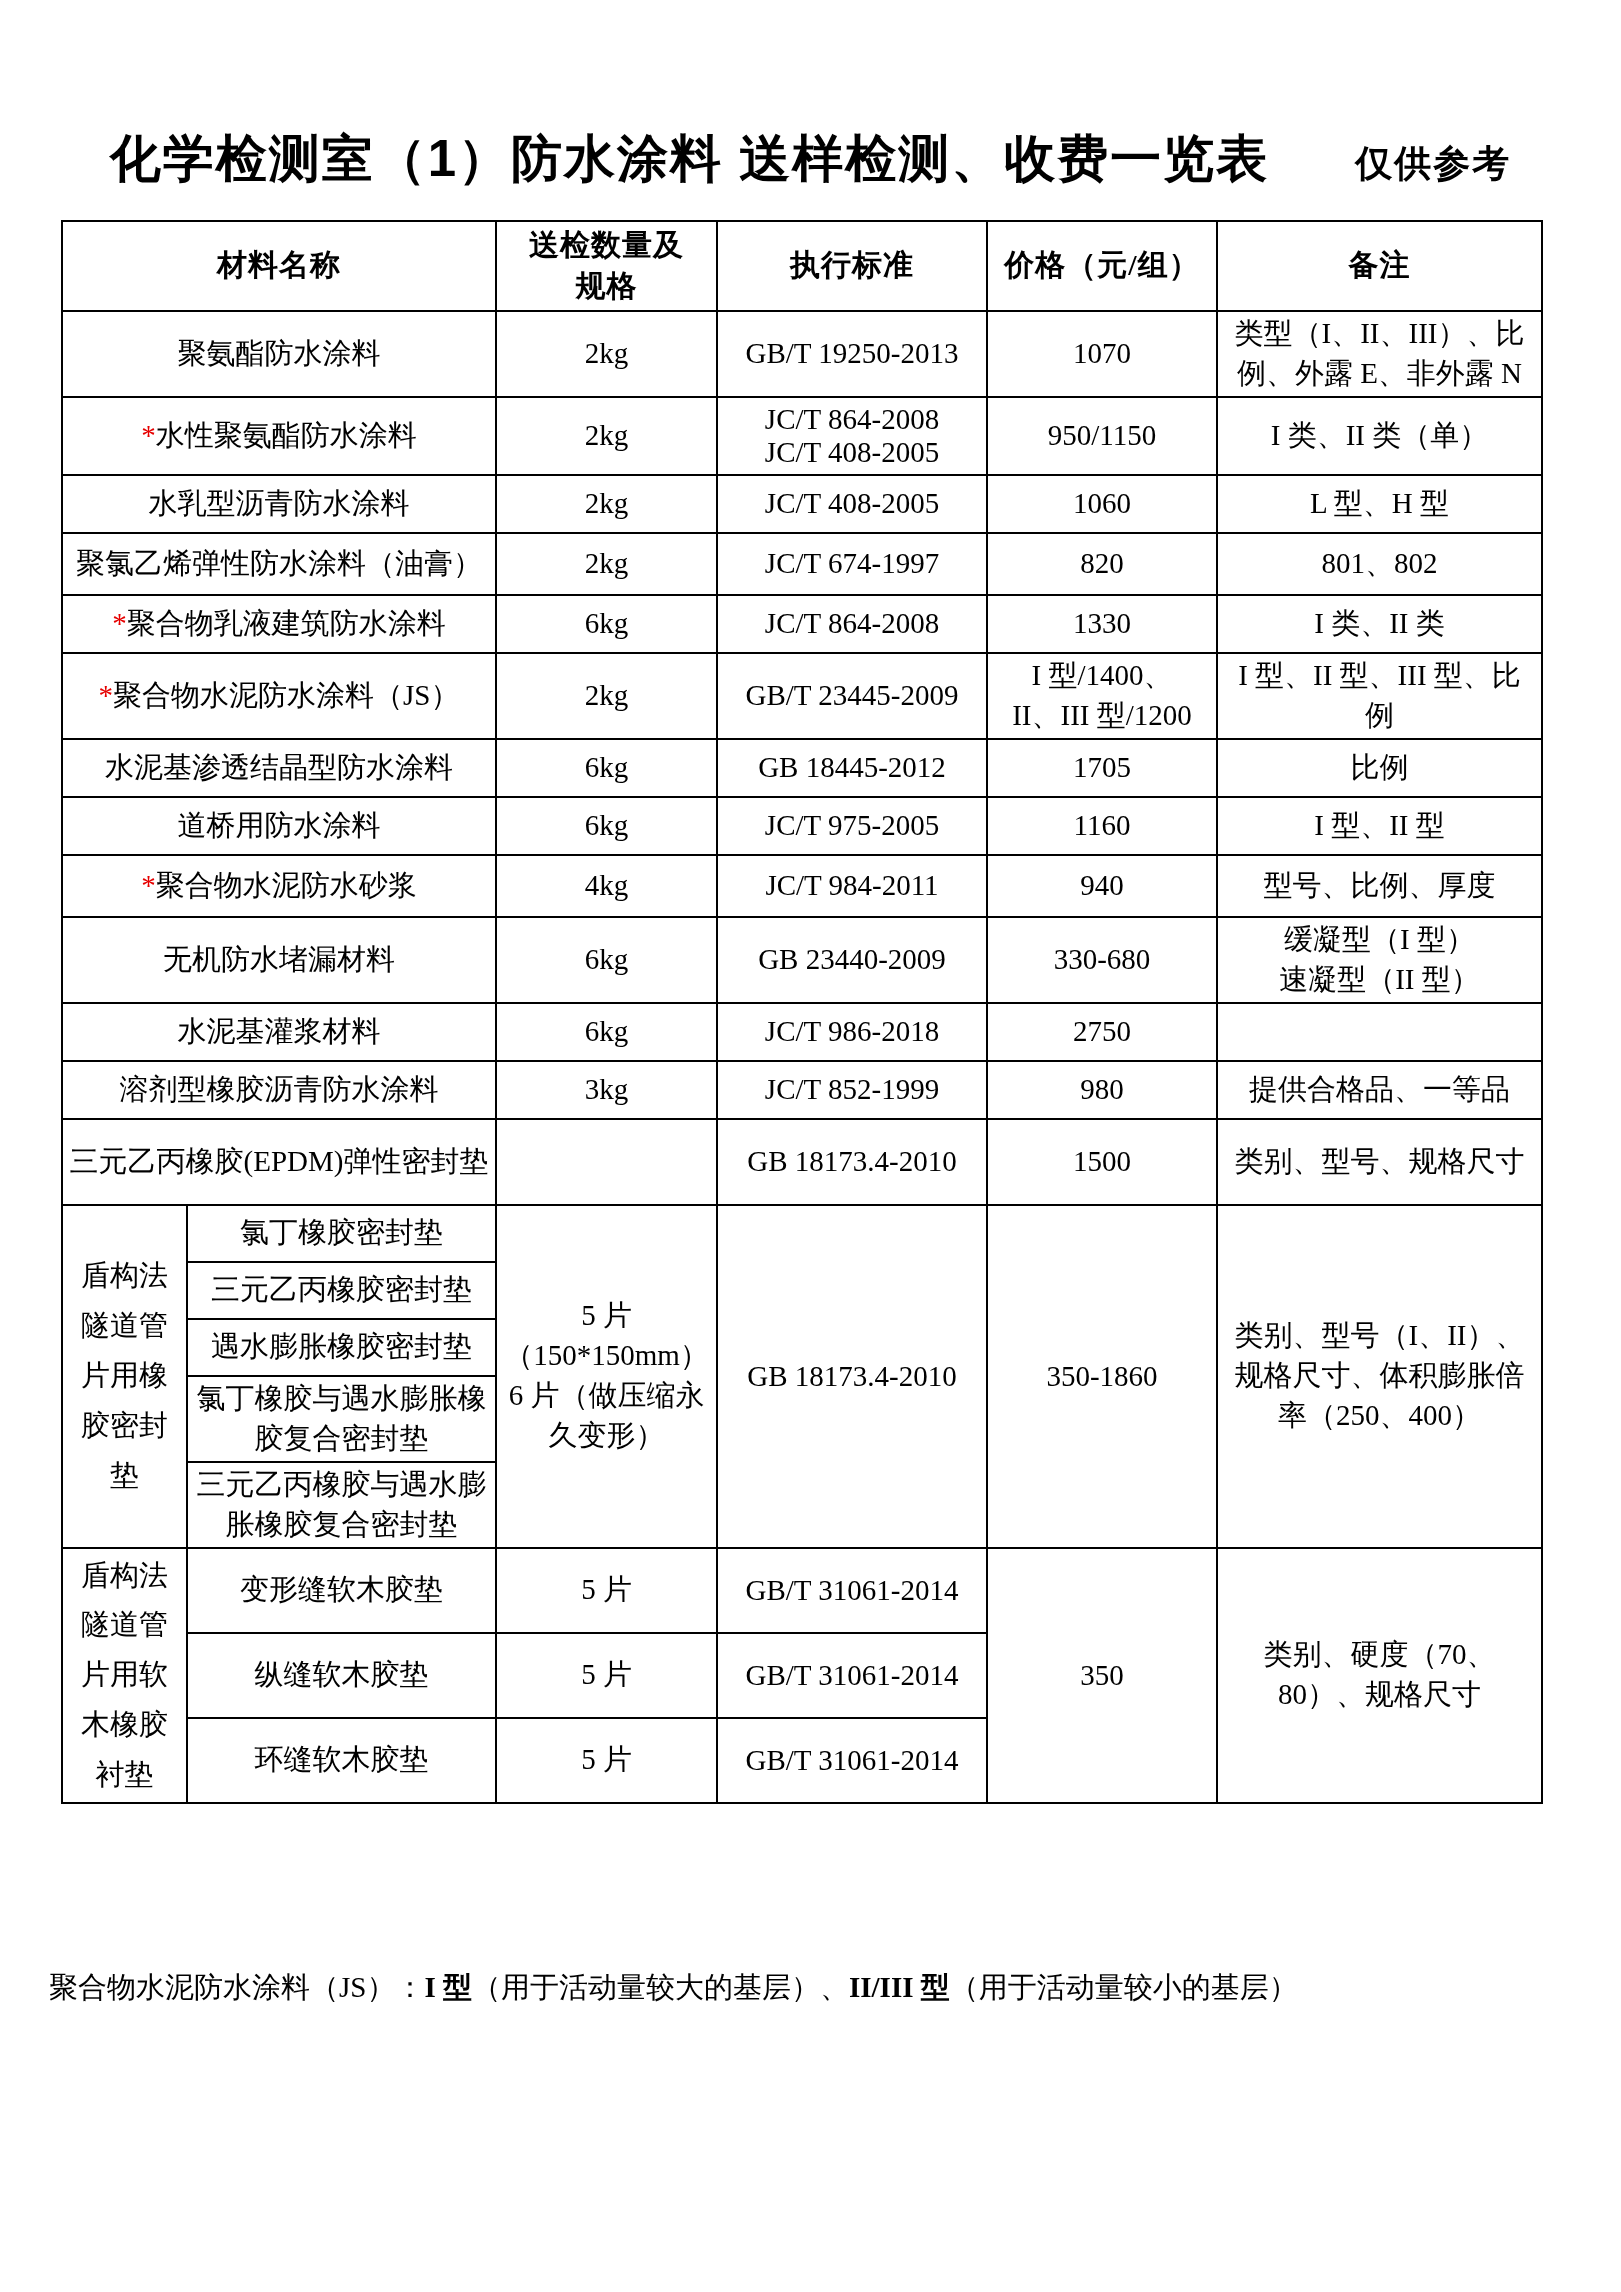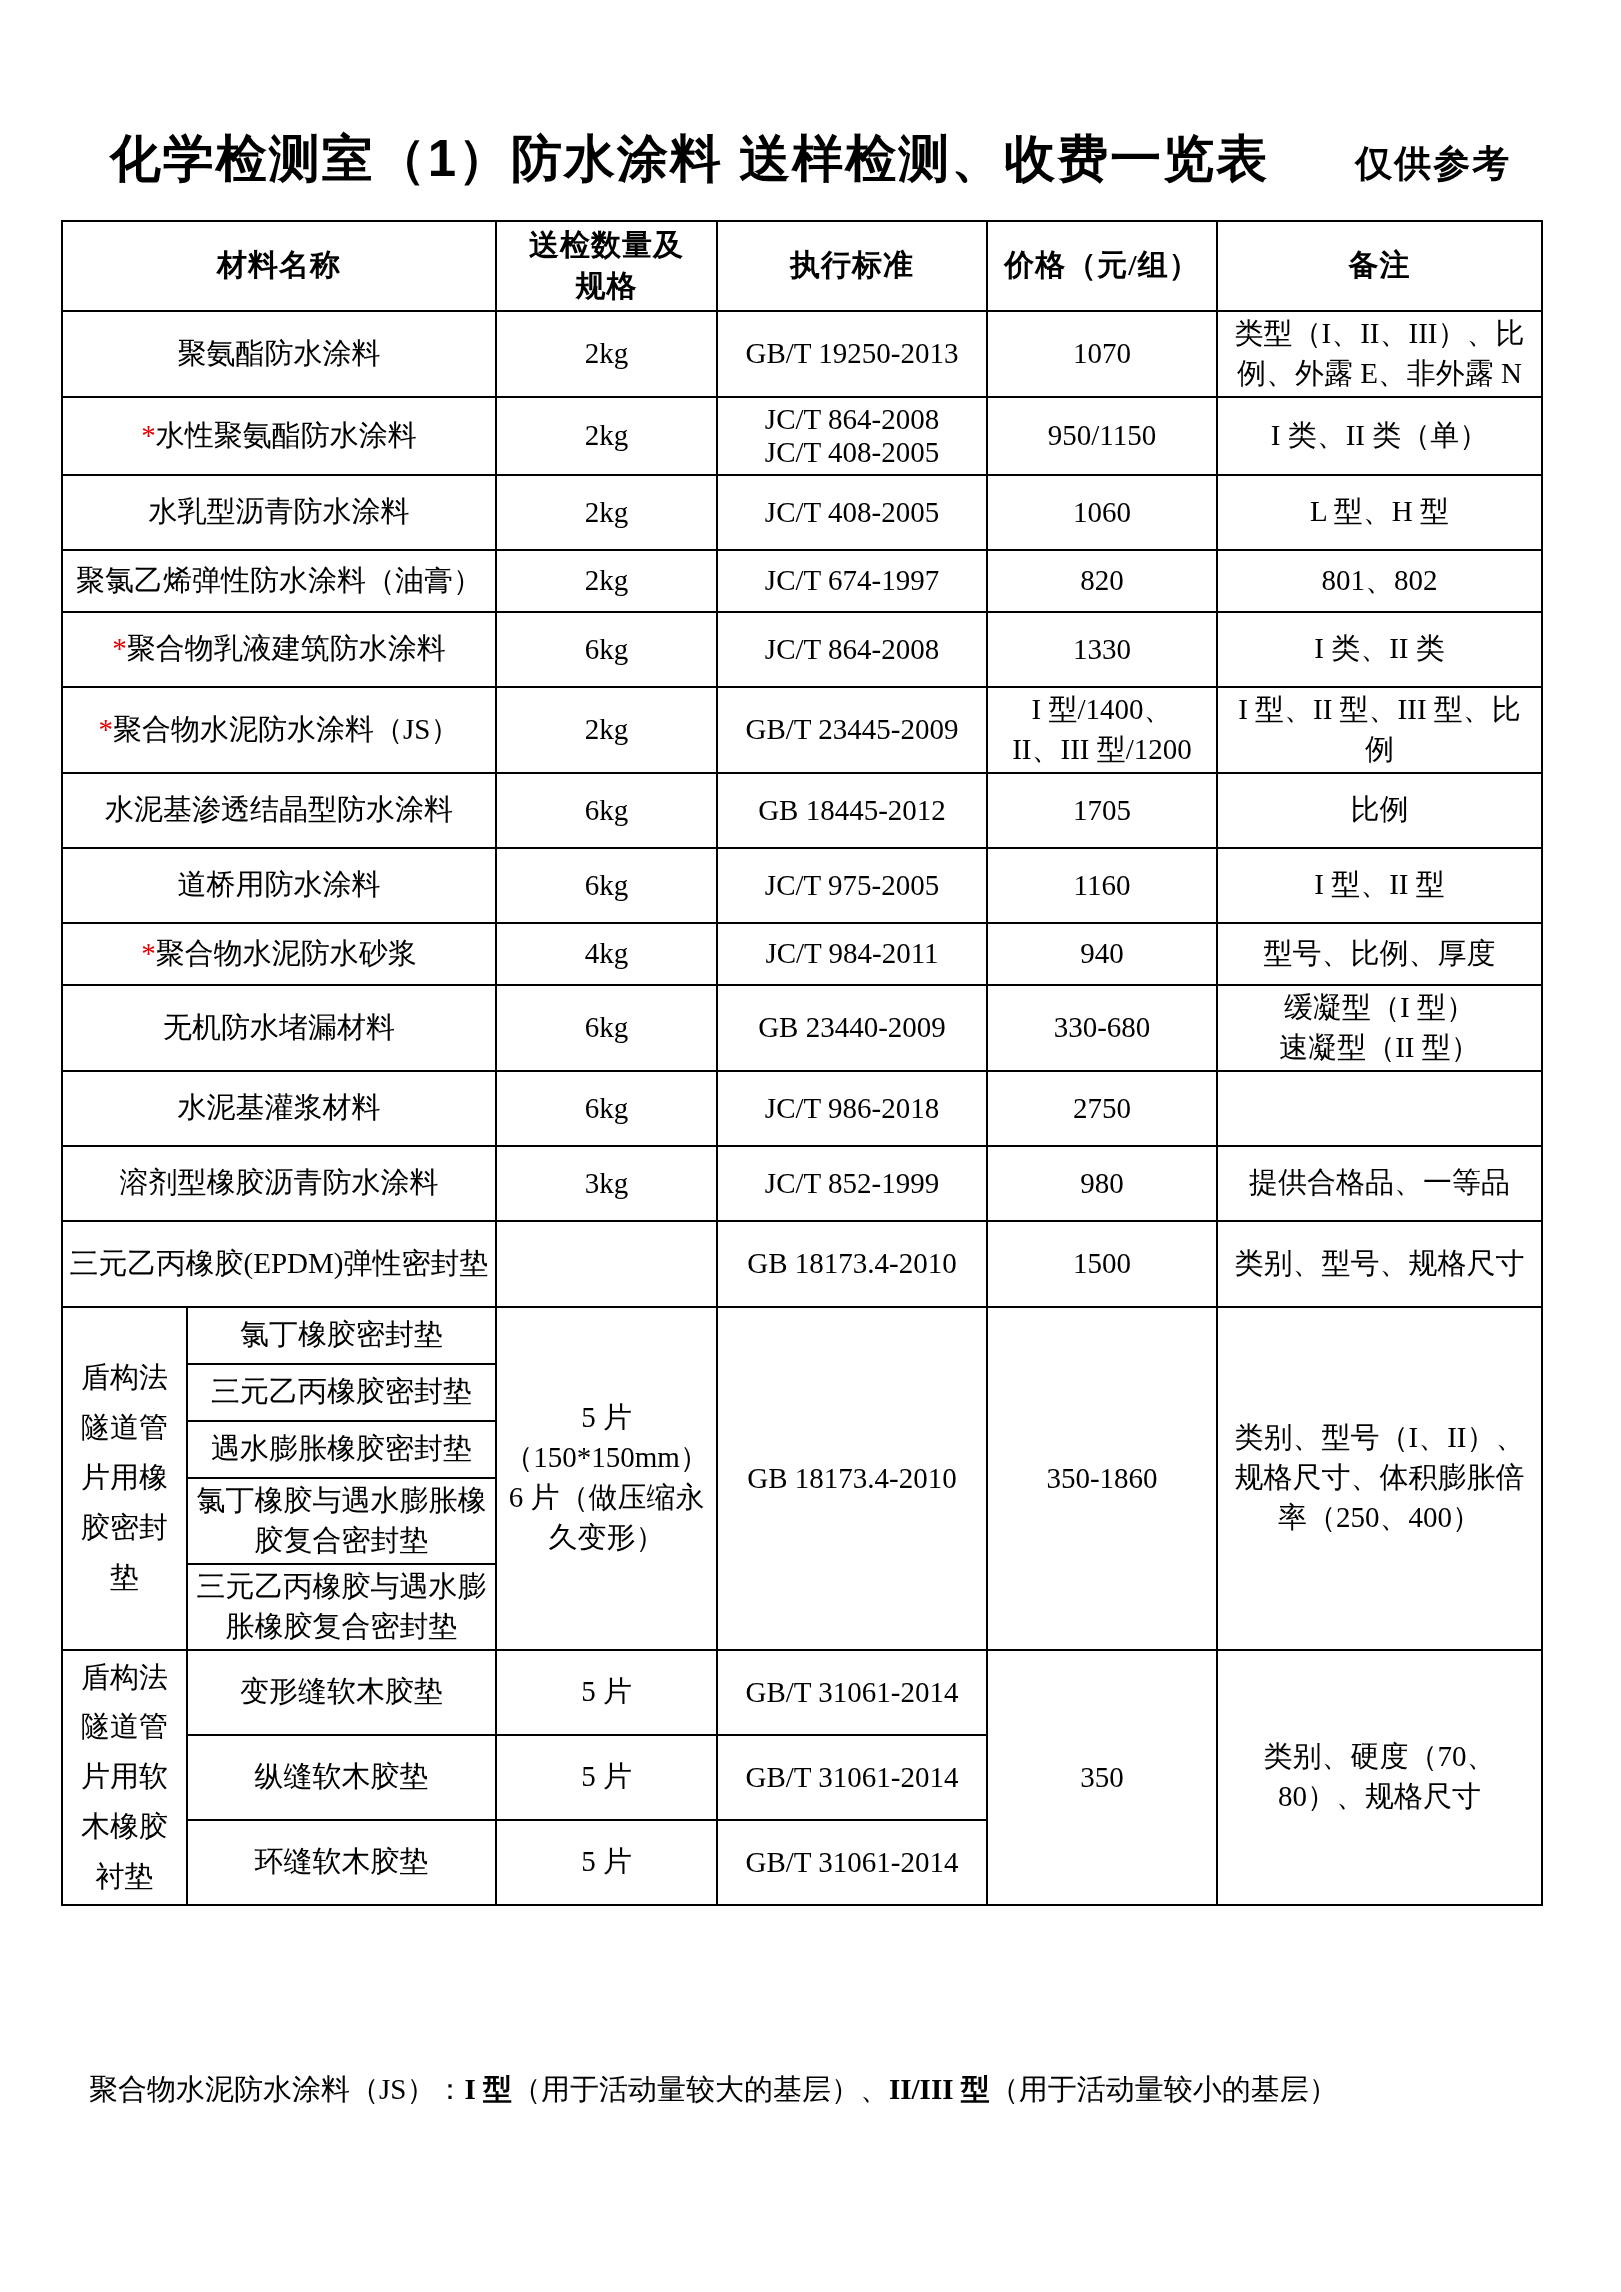--- a/index.html
+++ b/index.html
@@ -54,32 +54,32 @@
   td.group{
     text-align:justify;
     text-align-last:auto;
     text-justify:inter-ideograph;
     padding:5.9px 11.8px;
     line-height:1.72;
   }
   .star{color:#e60000;}
   
   tr.hd{height:90px;}
-  tr.h84{height:82px;} tr.h80{height:78px;} tr.h72{height:75px;}
+  tr.h84{height:82px;} tr.h80{height:78px;} tr.h72{height:58px;}
   tr.h76{height:62px;} tr.h82{height:80px;} tr.h86{height:84px;}
   tr.h88{height:86px;} tr.h58{height:57px;} tr.h78{height:76px;}
   tr.h68{height:67px;}
   
   .notes{
     margin-top:43px;
     font-size:29px;
     line-height:56px;
     white-space:pre-wrap;
   }
-  .nline{padding-left:89px;}
+  .nline{padding-left:49px;}
   .nline.indent2{padding-left:495px;}
   .nb{font-weight:bold;}
 </style>
 </head>
 <body>
 
 <div class="title-wrap">
   <span class="title-main">化学检测室（1）</span><span class="title-main title-red">防水涂料</span><span class="title-main"> 送样检测、收费一览表</span><span class="title-side">仅供参考</span>
 </div>
 

